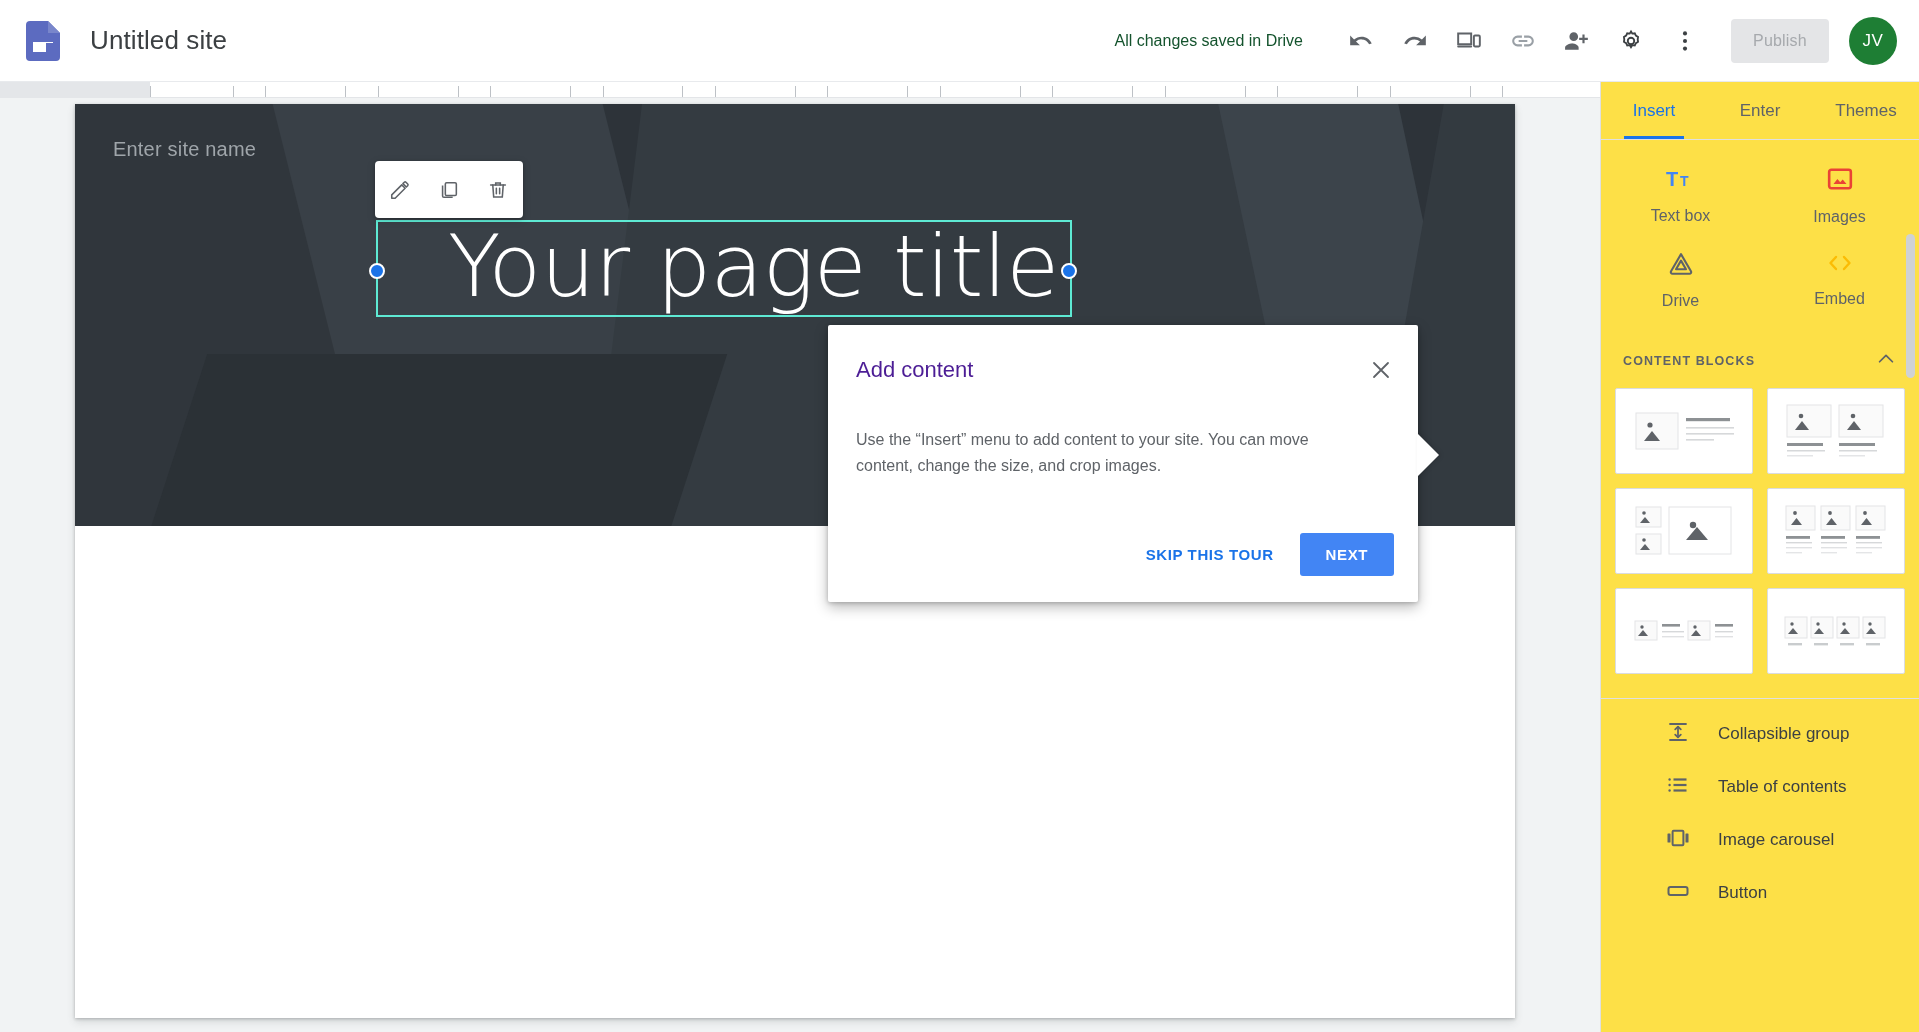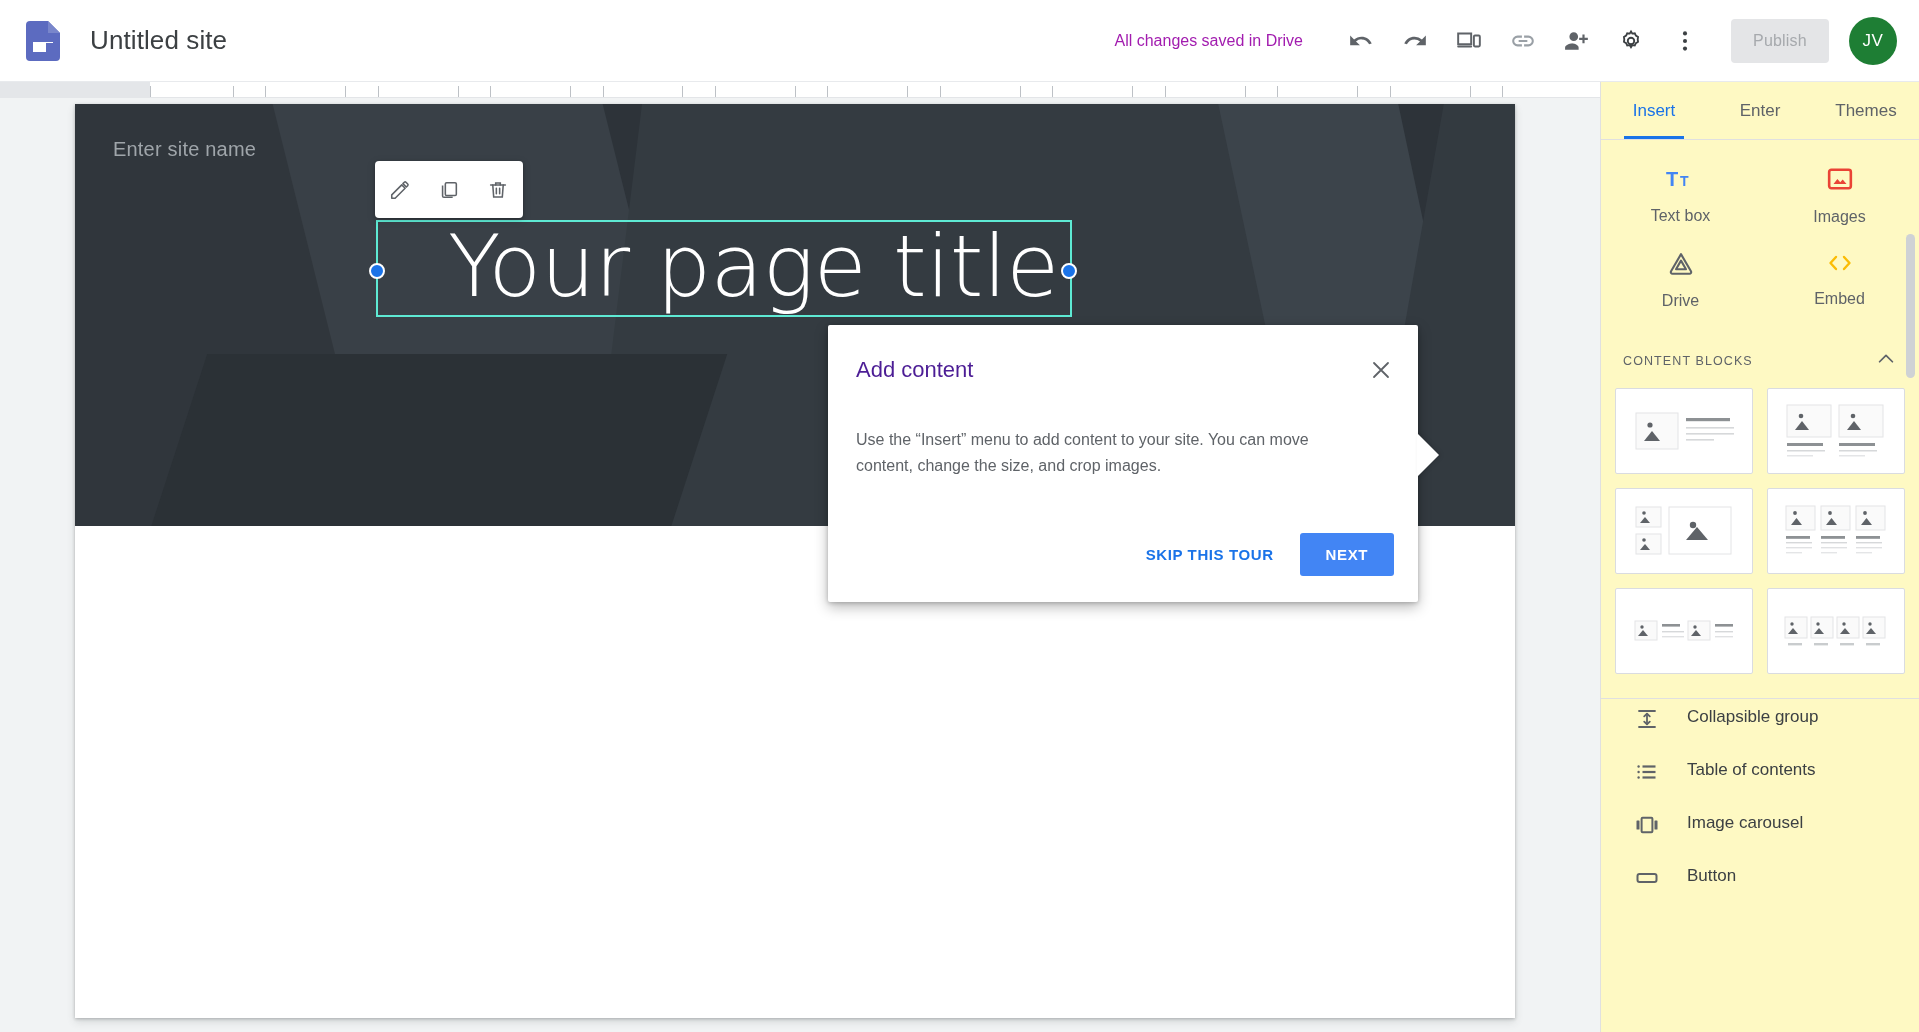--- a/index.html
+++ b/index.html
@@ -21,21 +21,21 @@
   }
   .sites-logo { margin-left: 22px; width: 42px; height: 42px;
     display: flex; align-items: center; justify-content: center; }
   .doc-title {
     margin-left: 26px;
     font-size: 26px; color: #3c4043; font-weight: 400;
     letter-spacing: .1px;
   }
   .save-status {
     margin-left: auto;
-    font-size: 16px; color: #a21caf; white-space: nowrap;
+    font-size: 16px; color: #14532d; white-space: nowrap;
   }
   .bar-icons { display: flex; align-items: center; gap: 6px; margin-left: 34px; }
   .icon-btn {
     width: 48px; height: 48px; border-radius: 50%;
     display: flex; align-items: center; justify-content: center;
     cursor: pointer; background: transparent; border: none;
   }
   .publish-btn {
     margin-left: 22px;
     width: 98px; height: 44px;
@@ -165,21 +165,21 @@
     color: #1a73e8; font-size: 15px; font-weight: 600; letter-spacing: .6px;
     padding: 11px 14px; border-radius: 4px; cursor: pointer; }
   .btn-next { background: #4285f4; border: none; font-family: inherit;
     color: #ffffff; font-size: 15px; font-weight: 600; letter-spacing: .6px;
     padding: 13px 26px; border-radius: 3px; cursor: pointer; }
 
   
   .sidebar {
     position: absolute; top: 82px; right: 0;
     width: 319px; height: 950px;
-    background: #fef9c3; border-left: 1px solid #e0e0e0;
+    background: #fde047; border-left: 1px solid #e0e0e0;
     overflow: hidden;
   }
   .side-tabs { display: flex; height: 58px; border-bottom: 1px solid #e0e0e0; }
   .side-tab {
     flex: 1; display: flex; align-items: center; justify-content: center;
     font-size: 17px; color: #5f6368; cursor: pointer; position: relative;
   }
   .side-tab.active { color: #1a73e8; font-weight: 500; }
   .side-tab.active::after {
     content: ""; position: absolute; bottom: 0; left: 22%; width: 56%;
@@ -194,35 +194,35 @@
     align-items: center; justify-content: center; gap: 12px;
     cursor: pointer; border-radius: 4px;
   }
   .insert-label { font-size: 16px; color: #5f6368; }
   .section-head {
     display: flex; align-items: center; justify-content: space-between;
     padding: 16px 22px 10px;
     cursor: pointer;
   }
   .section-title { font-size: 12.5px; color: #5f6368; letter-spacing: 1.1px;
-    font-weight: 400; }
+    font-weight: 700; }
   .blocks-grid {
     display: grid; grid-template-columns: 1fr 1fr; gap: 14px;
     padding: 4px 14px 14px;
   }
   .block-thumb {
     height: 86px; border: 1px solid #dadce0; border-radius: 2px;
     background: #ffffff; cursor: pointer;
     display: flex; align-items: center; justify-content: center;
   }
   .sidebar-divider { height: 1px; background: #e0e0e0; margin: 10px 0 0; }
   .side-list { padding: 8px 0; }
   .side-list-item {
-    height: 53px; display: flex; align-items: flex-start; gap: 28px;
-    padding: 0 34px; cursor: pointer;
+    height: 53px; display: flex; align-items: center; gap: 28px;
+    padding: 0 34px; cursor: pointer; margin-left: 31px;
   }
   .side-list-label { font-size: 17px; color: #3c4043; }
 
   .sb-track {
     position: absolute; right: 2px; top: 72px;
     width: 10px; height: 878px; background: transparent;
   }
   .sb-thumb {
     position: absolute; right: 2px; top: 80px;
     width: 9px; height: 144px; border-radius: 5px;

